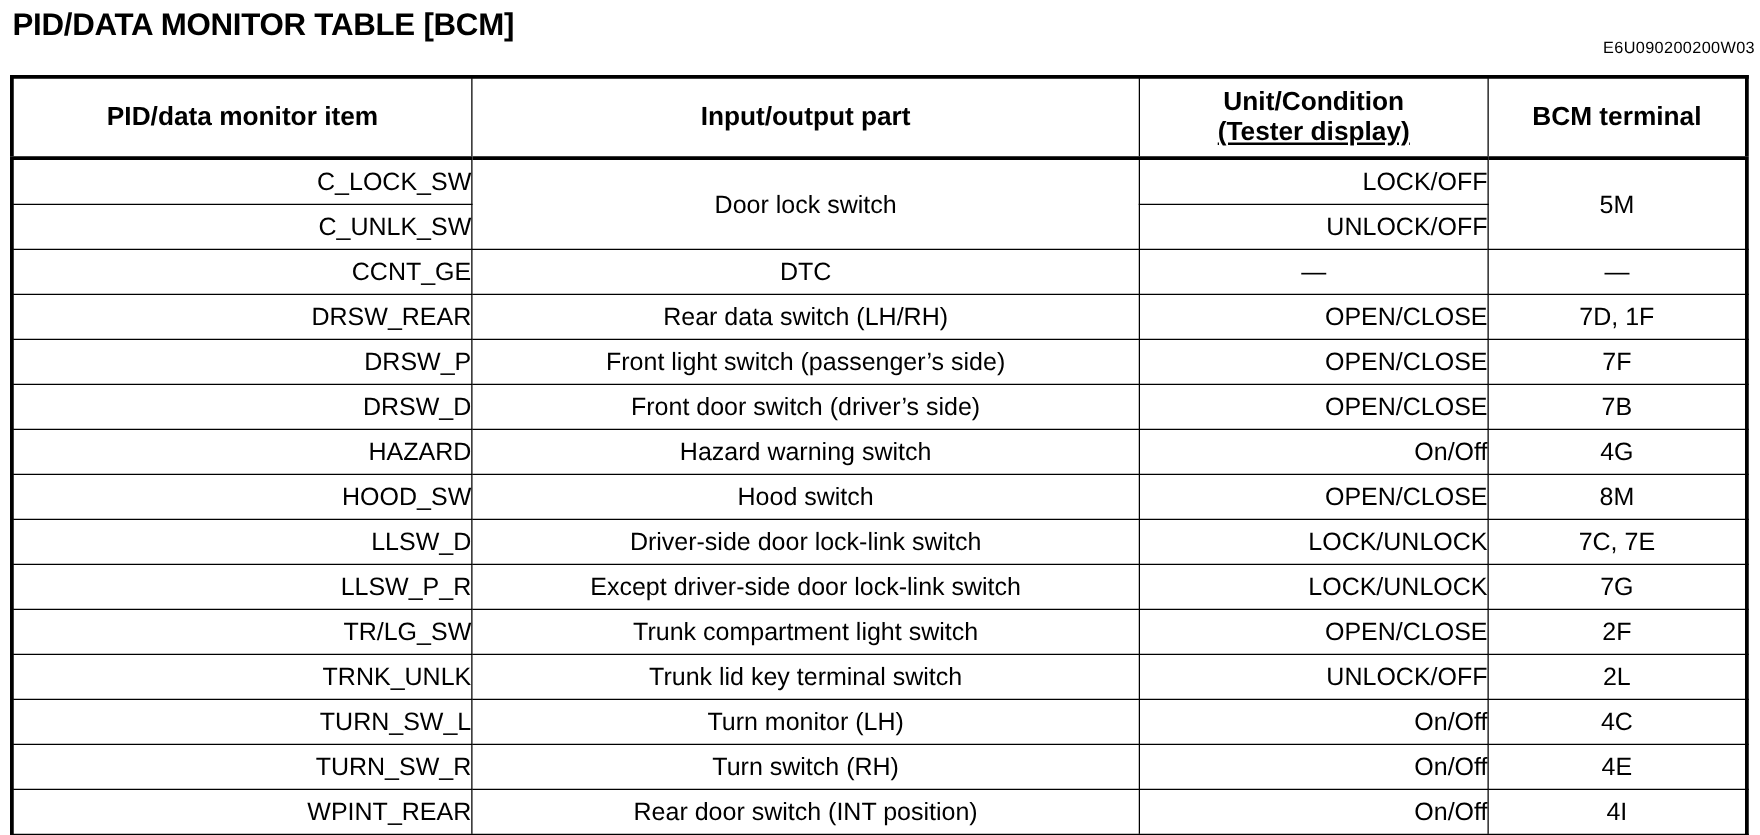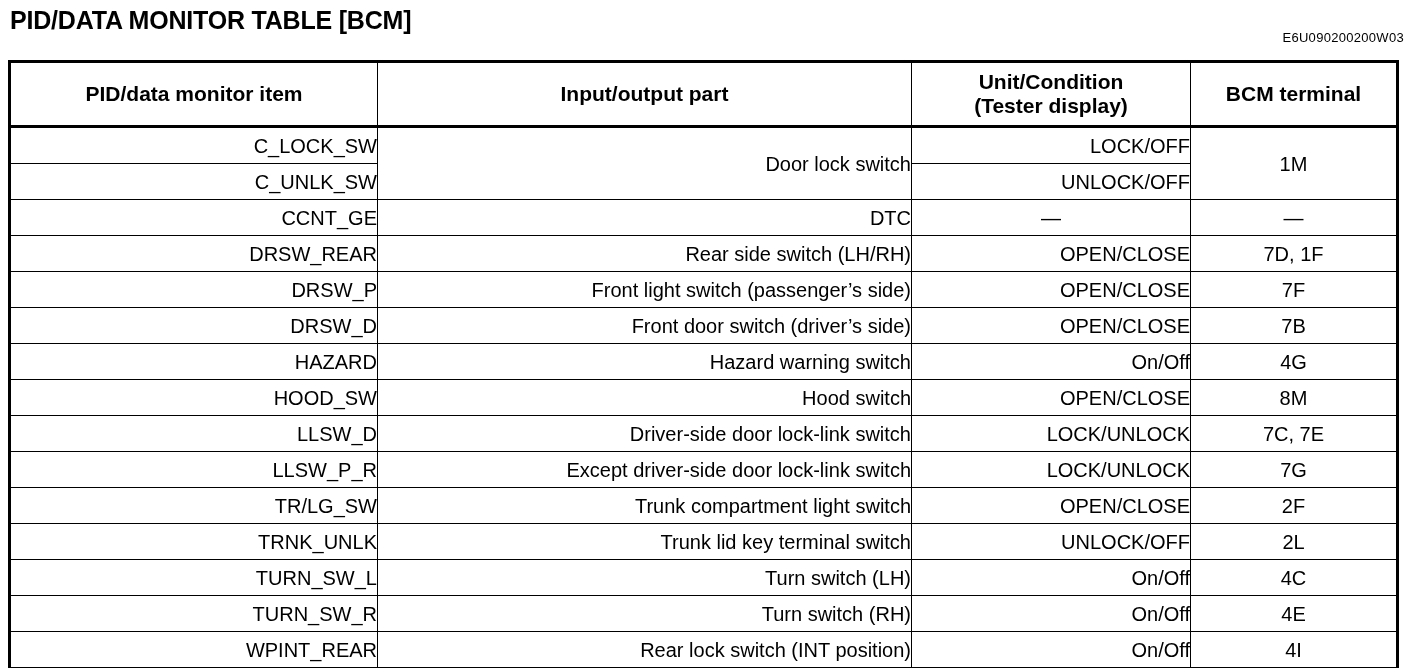--- a/index.html
+++ b/index.html
@@ -68,31 +68,32 @@
   }
   table.pid-table thead th {
     height: 62px;
     text-align: center;
     font-weight: bold;
     font-size: 21px;
     border-bottom: 3px solid #000;
   }
   table.pid-table thead th .hdr2 {
     display: block;
+    text-decoration: underline;
   }
   table.pid-table tbody td {
     height: 35px;
   }
   td.col-item {
     text-align: right;
     padding-left: 9px;
     font-weight: normal;
   }
   td.col-part {
-    text-align: right;
+    text-align: center;
     padding-left: 9px;
   }
   td.col-unit {
     text-align: right;
     padding-left: 9px;
   }
   td.col-unit.center {
     text-align: center;
     padding-left: 0;
   }
@@ -126,35 +127,35 @@
             <span class="hdr2">(Tester display)</span>
           </th>
           <th>BCM terminal</th>
         </tr>
       </thead>
       <tbody id="table-body">
           <tr>
             <td class="col-item">C_LOCK_SW</td>
             <td class="col-part" rowspan="2">Door lock switch</td>
             <td class="col-unit">LOCK/OFF</td>
-            <td class="col-term" rowspan="2">1M</td>
+            <td class="col-term" rowspan="2">5M</td>
           </tr>
           <tr>
             <td class="col-item">C_UNLK_SW</td>
             <td class="col-unit">UNLOCK/OFF</td>
           </tr>
           <tr>
             <td class="col-item">CCNT_GE</td>
             <td class="col-part">DTC</td>
             <td class="col-unit center">—</td>
             <td class="col-term">—</td>
           </tr>
           <tr>
             <td class="col-item">DRSW_REAR</td>
-            <td class="col-part">Rear side switch (LH/RH)</td>
+            <td class="col-part">Rear data switch (LH/RH)</td>
             <td class="col-unit">OPEN/CLOSE</td>
             <td class="col-term">7D, 1F</td>
           </tr>
           <tr>
             <td class="col-item">DRSW_P</td>
             <td class="col-part">Front light switch (passenger’s side)</td>
             <td class="col-unit">OPEN/CLOSE</td>
             <td class="col-term">7F</td>
           </tr>
           <tr>
@@ -194,33 +195,33 @@
             <td class="col-term">2F</td>
           </tr>
           <tr>
             <td class="col-item">TRNK_UNLK</td>
             <td class="col-part">Trunk lid key terminal switch</td>
             <td class="col-unit">UNLOCK/OFF</td>
             <td class="col-term">2L</td>
           </tr>
           <tr>
             <td class="col-item">TURN_SW_L</td>
-            <td class="col-part">Turn switch (LH)</td>
+            <td class="col-part">Turn monitor (LH)</td>
             <td class="col-unit">On/Off</td>
             <td class="col-term">4C</td>
           </tr>
           <tr>
             <td class="col-item">TURN_SW_R</td>
             <td class="col-part">Turn switch (RH)</td>
             <td class="col-unit">On/Off</td>
             <td class="col-term">4E</td>
           </tr>
           <tr>
             <td class="col-item">WPINT_REAR</td>
-            <td class="col-part">Rear lock switch (INT position)</td>
+            <td class="col-part">Rear door switch (INT position)</td>
             <td class="col-unit">On/Off</td>
             <td class="col-term">4I</td>
           </tr>
         </tbody>
     </table>
   </div>
 
 </div>
 
 </body></html>

